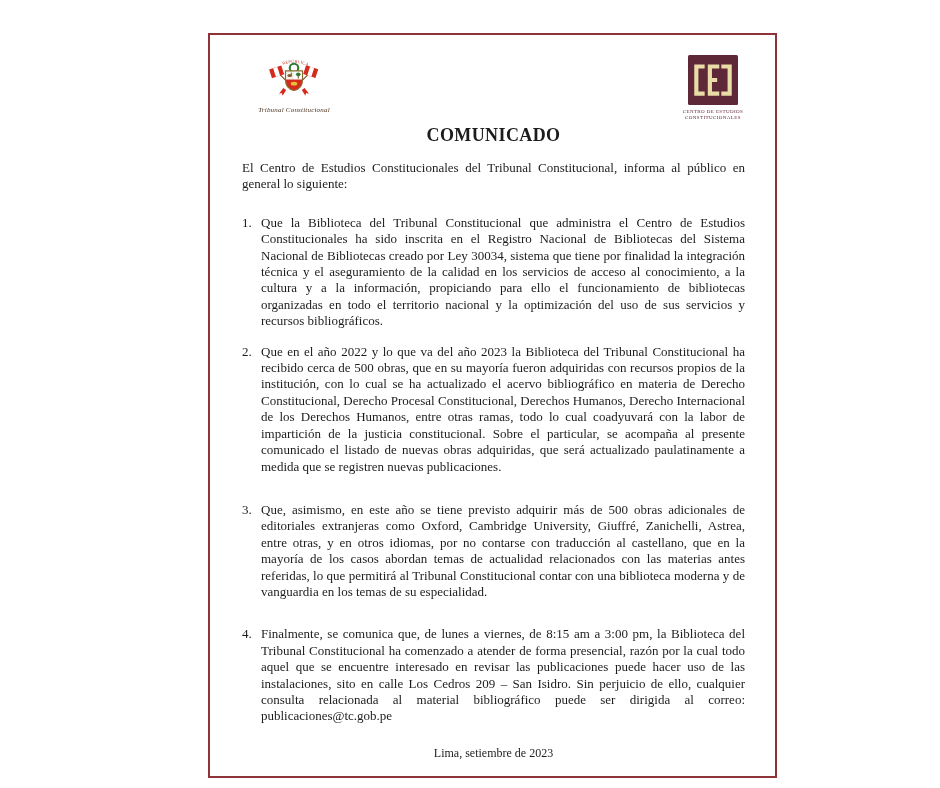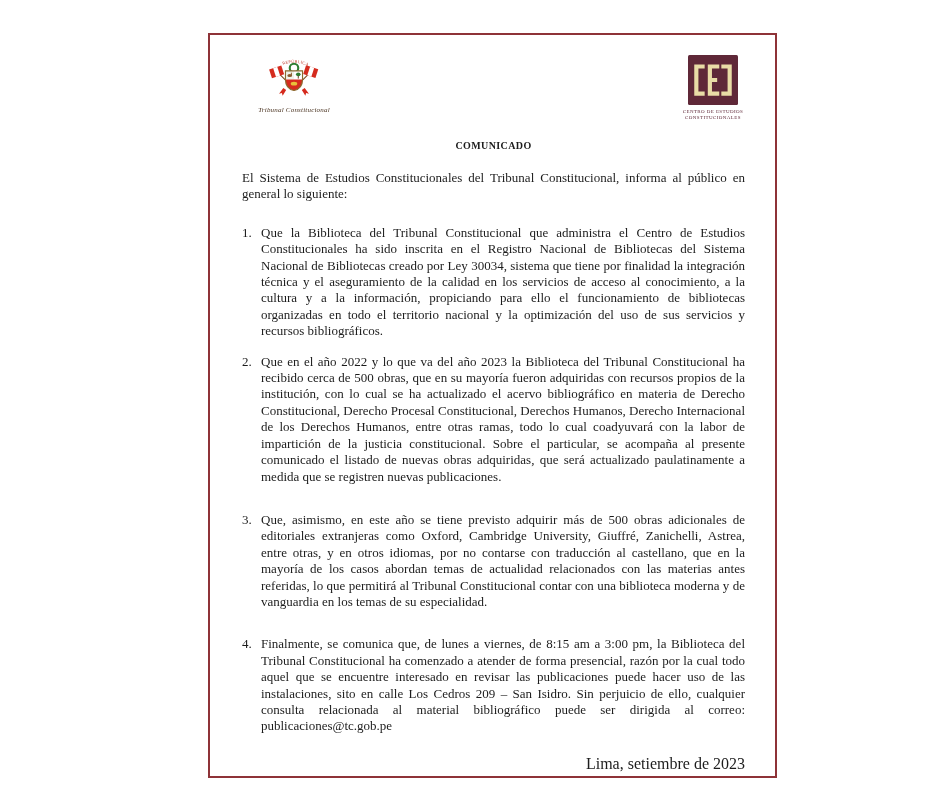--- a/index.html
+++ b/index.html
@@ -58,23 +58,23 @@
     font-size: 5px;
     line-height: 6px;
     color: #5f2838;
     letter-spacing: 0.4px;
     font-family: "Liberation Serif", serif;
     white-space: nowrap;
   }
   .doc-title {
     text-align: center;
     font-weight: bold;
-    font-size: 10px;
+    font-size: 18px;
     letter-spacing: 0.4px;
-    margin-top: 16px;
+    margin-top: 6px;
     line-height: 17px;
   }
   .intro {
     margin-top: 16px;
     font-size: 13px;
     line-height: 16.4px;
     text-align: justify;
   }
   .items {
     margin-top: 22px;
@@ -90,22 +90,22 @@
   }
   .item .txt {
     flex: 1;
     text-align: justify;
   }
   .item:nth-of-type(1) { margin-bottom: 14px; }
   .item:nth-of-type(2) { margin-bottom: 27px; }
   .item:nth-of-type(3) { margin-bottom: 26px; }
   .closing {
     margin-top: 20px;
-    font-size: 16px;
-    text-align: right;
+    font-size: 12px;
+    text-align: center;
     line-height: 17px;
   }
 </style>
 </head>
 <body>
 
 <div class="canvas">
   <div class="page">
 
     <div class="header-row">
@@ -167,21 +167,21 @@
 
           <path d="M32,11 H40 V37 H32" fill="none" stroke="#e9dca6" stroke-width="4"></path>
         </svg>
         <div class="cec-caption">CENTRO DE ESTUDIOS</div>
         <div class="cec-caption">CONSTITUCIONALES</div>
       </div>
     </div>
 
     <div class="doc-title">COMUNICADO</div>
 
-    <p class="intro">El Sistema de Estudios Constitucionales del Tribunal Constitucional, informa al público en general lo siguiente:</p>
+    <p class="intro">El Centro de Estudios Constitucionales del Tribunal Constitucional, informa al público en general lo siguiente:</p>
 
     <div class="items">
       <div class="item">
         <span class="num">1.</span>
         <span class="txt">Que la Biblioteca del Tribunal Constitucional que administra el Centro de Estudios Constitucionales ha sido inscrita en el Registro Nacional de Bibliotecas del Sistema Nacional de Bibliotecas creado por Ley 30034, sistema que tiene por finalidad la integración técnica y el aseguramiento de la calidad en los servicios de acceso al conocimiento, a la cultura y a la información, propiciando para ello el funcionamiento de bibliotecas organizadas en todo el territorio nacional y la optimización del uso de sus servicios y recursos bibliográficos.</span>
       </div>
       <div class="item">
         <span class="num">2.</span>
         <span class="txt">Que en el año 2022 y lo que va del año 2023 la Biblioteca del Tribunal Constitucional ha recibido cerca de 500 obras, que en su mayoría fueron adquiridas con recursos propios de la institución, con lo cual se ha actualizado el acervo bibliográfico en materia de Derecho Constitucional, Derecho Procesal Constitucional, Derechos Humanos, Derecho Internacional de los Derechos Humanos, entre otras ramas, todo lo cual coadyuvará con la labor de impartición de la justicia constitucional. Sobre el particular, se acompaña al presente comunicado el listado de nuevas obras adquiridas, que será actualizado paulatinamente a medida que se registren nuevas publicaciones.</span>
       </div>

